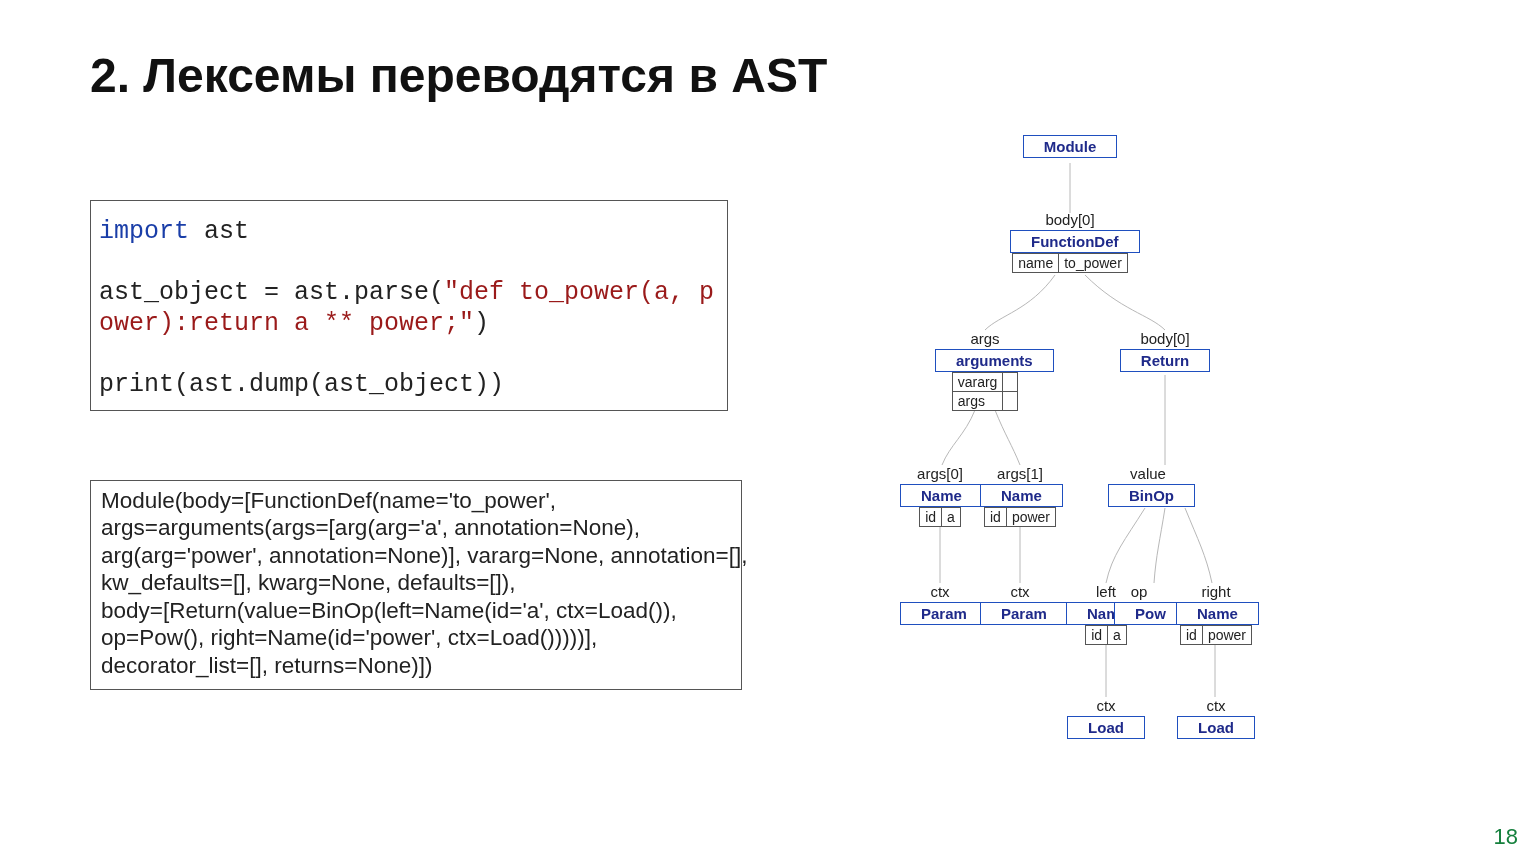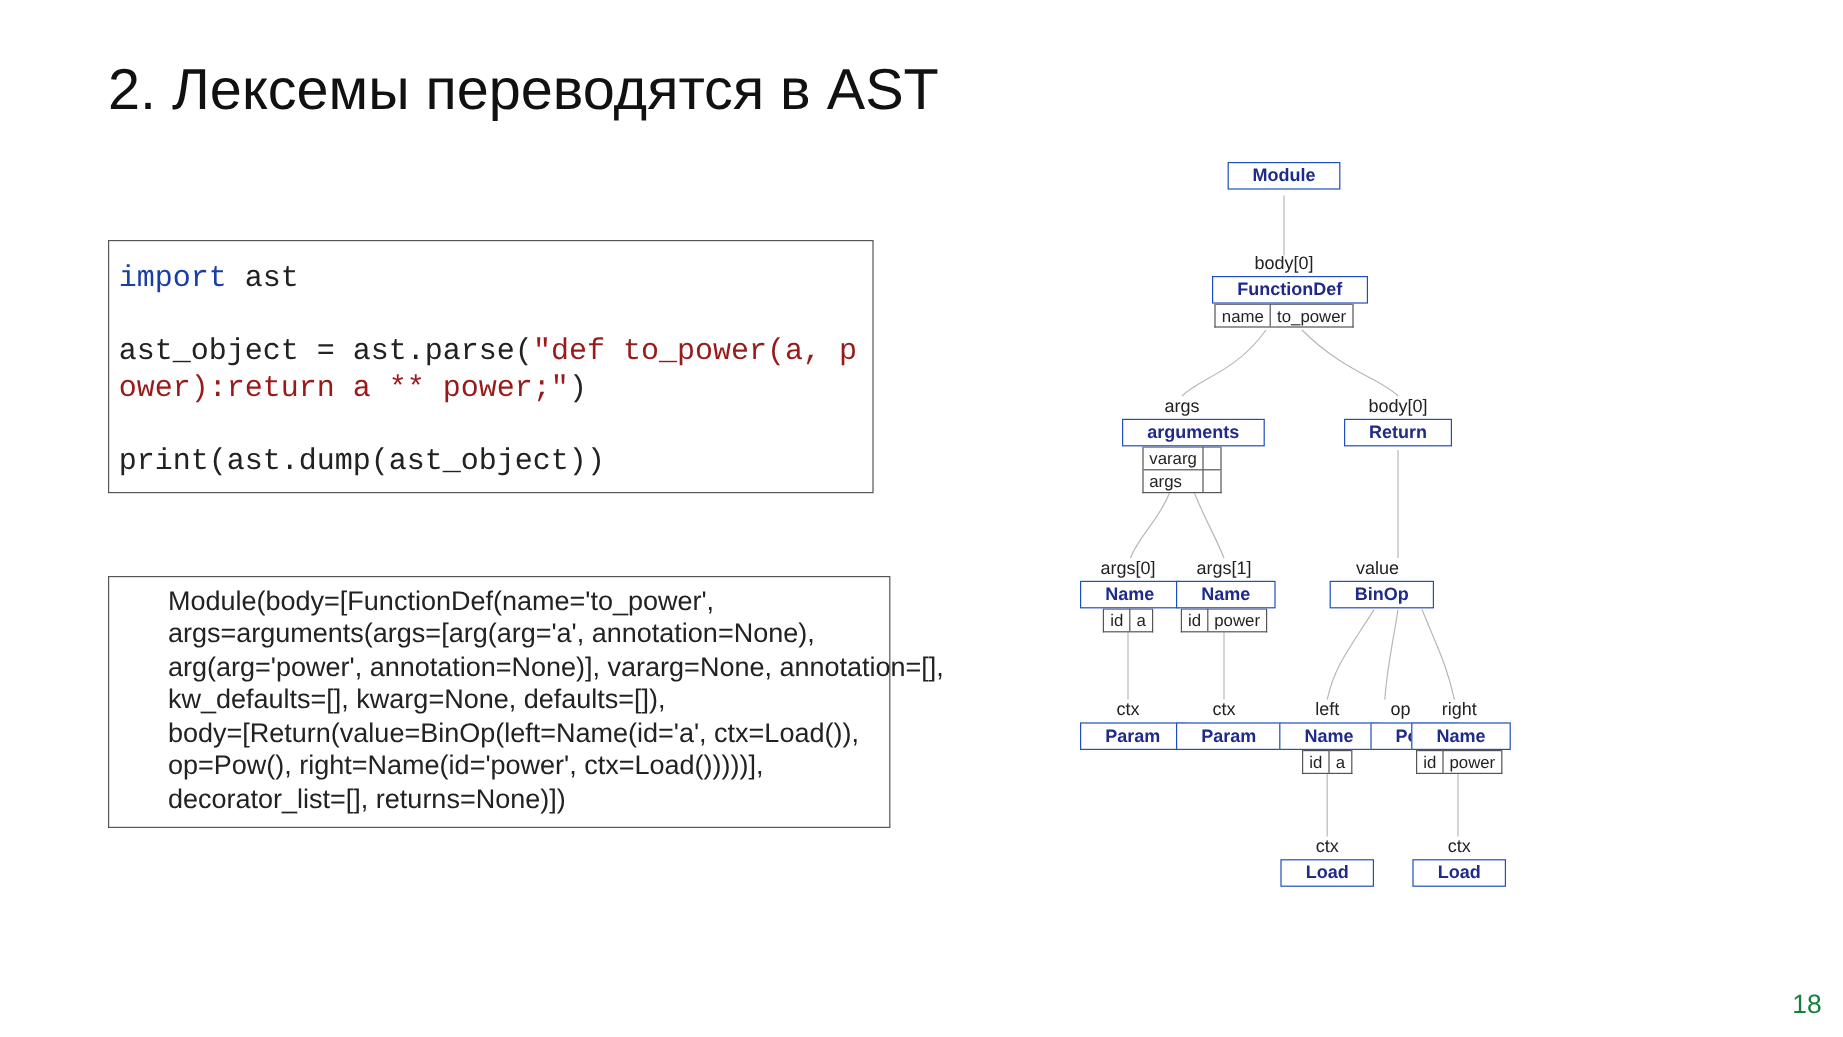--- a/index.html
+++ b/index.html
@@ -10,21 +10,21 @@
     background: white;
     font-family: Arial, Helvetica, sans-serif;
     overflow: hidden;
     position: relative;
   }
   .title {
     position: absolute;
     left: 90px;
     top: 48px;
     font-size: 48px;
-    font-weight: normal;
+    font-weight: bold;
     color: #111;
   }
   .codebox {
     position: absolute;
     left: 90px;
     top: 200px;
     width: 620px;
     border: 1px solid #555;
     padding: 16px 8px 10px 8px;
     font-family: "Courier New", Courier, monospace;
@@ -38,21 +38,21 @@
     position: absolute;
     left: 90px;
     top: 480px;
     width: 630px;
     border: 1px solid #555;
     padding: 6px 10px 10px 10px;
     font-size: 22.5px;
     line-height: 1.22;
     color: #222;
   }
-  .outbox div { white-space: nowrap; margin-left: 39px; }
+  .outbox div { white-space: nowrap; }
   .pagenum {
     position: absolute;
     right: 18px;
     bottom: 14px;
     font-size: 22px;
     color: #15803d;
   }
   
   .treewrap {
     position: absolute;
@@ -242,21 +242,21 @@
     <div class="edgelab">left</div>
     <div class="nodebox">Name</div>
     <div class="attrs">
       <div class="row">
           <span class="k">id</span>
           <span class="v">a</span>
         </div>
     </div>
   </div>
 
-  <div class="node" style="left:252px; top:458px; width:50px;">
+  <div class="node" style="left:224px; top:458px; width:50px;">
     <div class="edgelab">op</div>
     <div class="nodebox">Pow</div>
   </div>
 
   <div class="node" style="left:286px; top:458px; width:80px;">
     <div class="edgelab">right</div>
     <div class="nodebox">Name</div>
     <div class="attrs">
       <div class="row">
           <span class="k">id</span>

